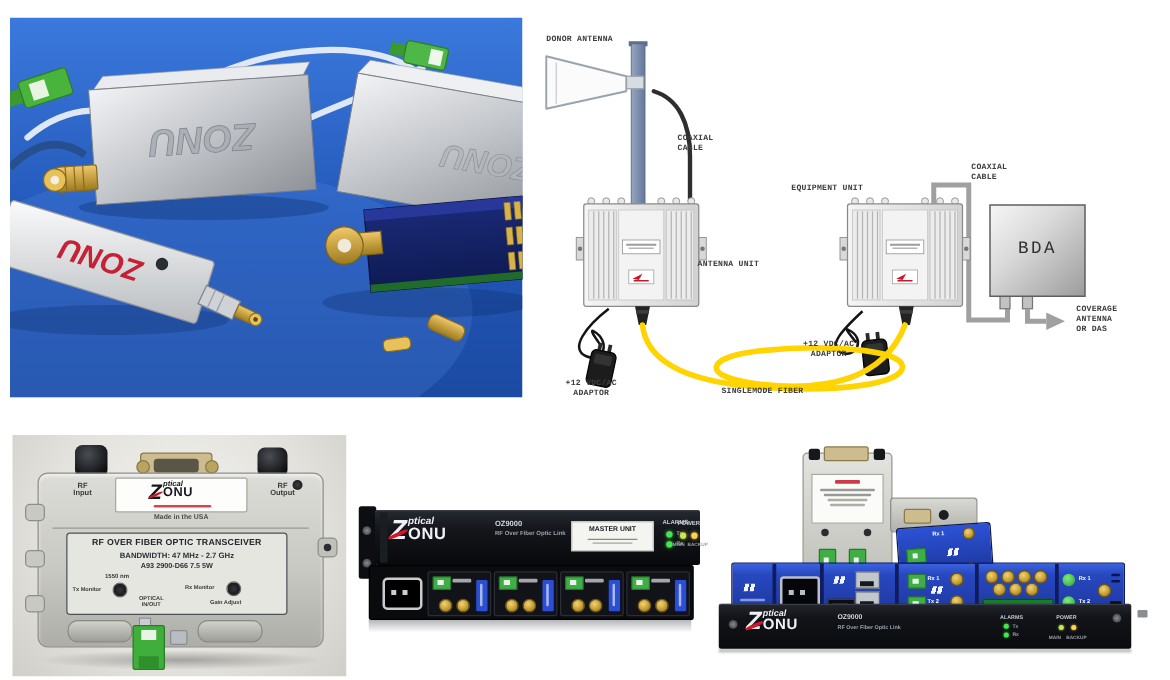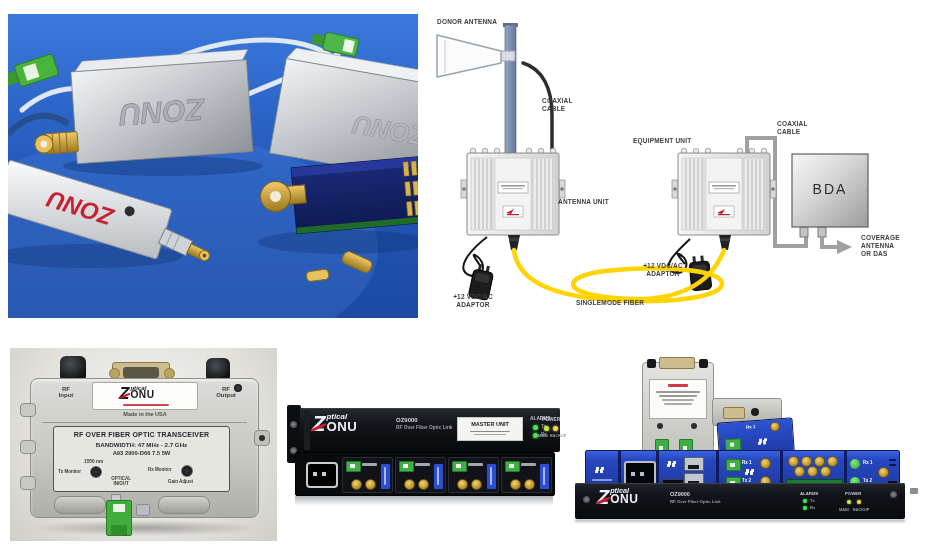--- a/index.html
+++ b/index.html
@@ -166,21 +166,21 @@
 
       <g transform="translate(338,236) rotate(24)">
         <rect x="0" y="0" width="30" height="13" rx="5" fill="url(#gold)" stroke="#8a6d1d"></rect>
       </g>
       <g transform="translate(298,258) rotate(-8)">
         <rect x="0" y="0" width="22" height="10" rx="4" fill="#e7c25a" stroke="#8a6d1d"></rect>
       </g>
     </svg>
   </div>
 
-  <div class="abs" style="left:425px;top:7px;width:511px;height:320px;">
+  <div class="abs" style="left:425px;top:17px;width:511px;height:320px;font-family:Liberation Mono, monospace;">
     <svg width="511" height="320" viewBox="0 0 511 320" style="position:absolute;left:0;top:0;">
       <defs>
         <linearGradient id="boxGrad" x1="0" y1="0" x2="1" y2="0">
           <stop offset="0" stop-color="#f5f5f5"></stop>
             <stop offset="1" stop-color="#d2d2d2"></stop>
         </linearGradient>
         <linearGradient id="bdaGrad" x1="0" y1="0" x2="1" y2="1">
           <stop offset="0" stop-color="#f6f6f6"></stop>
             <stop offset=".4" stop-color="#d9d9d9"></stop>
             <stop offset="1" stop-color="#9c9c9c"></stop>

